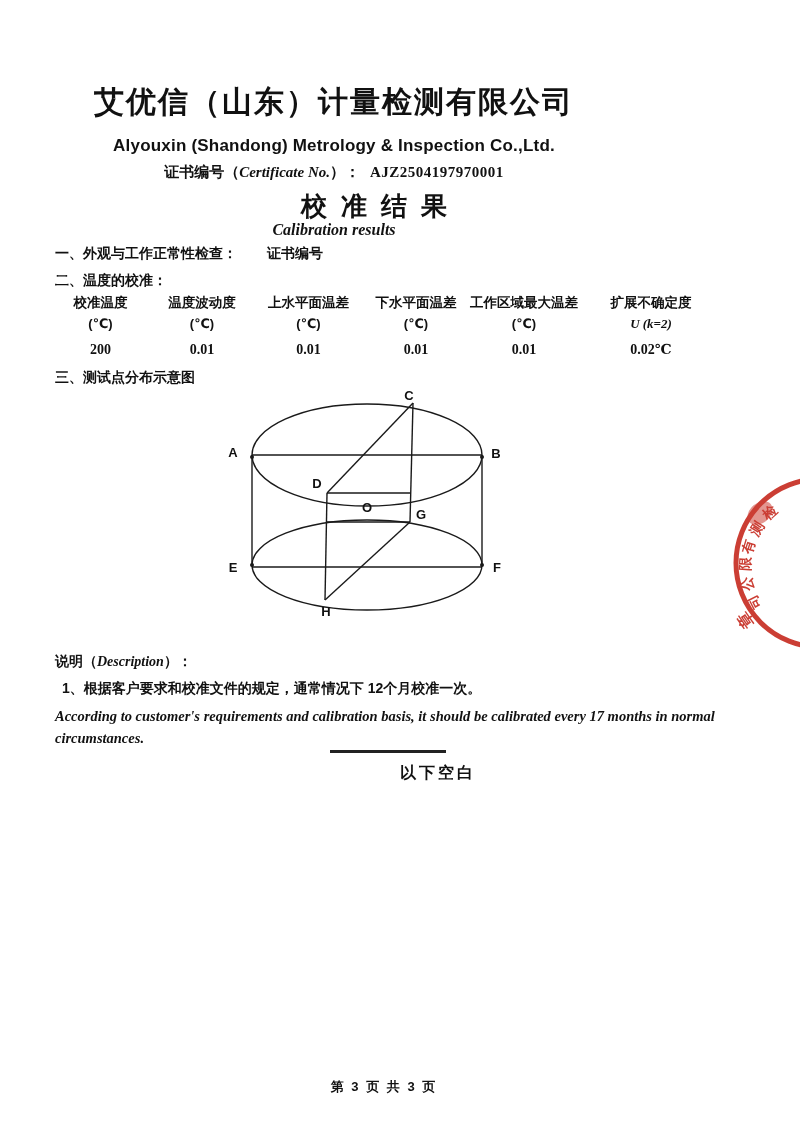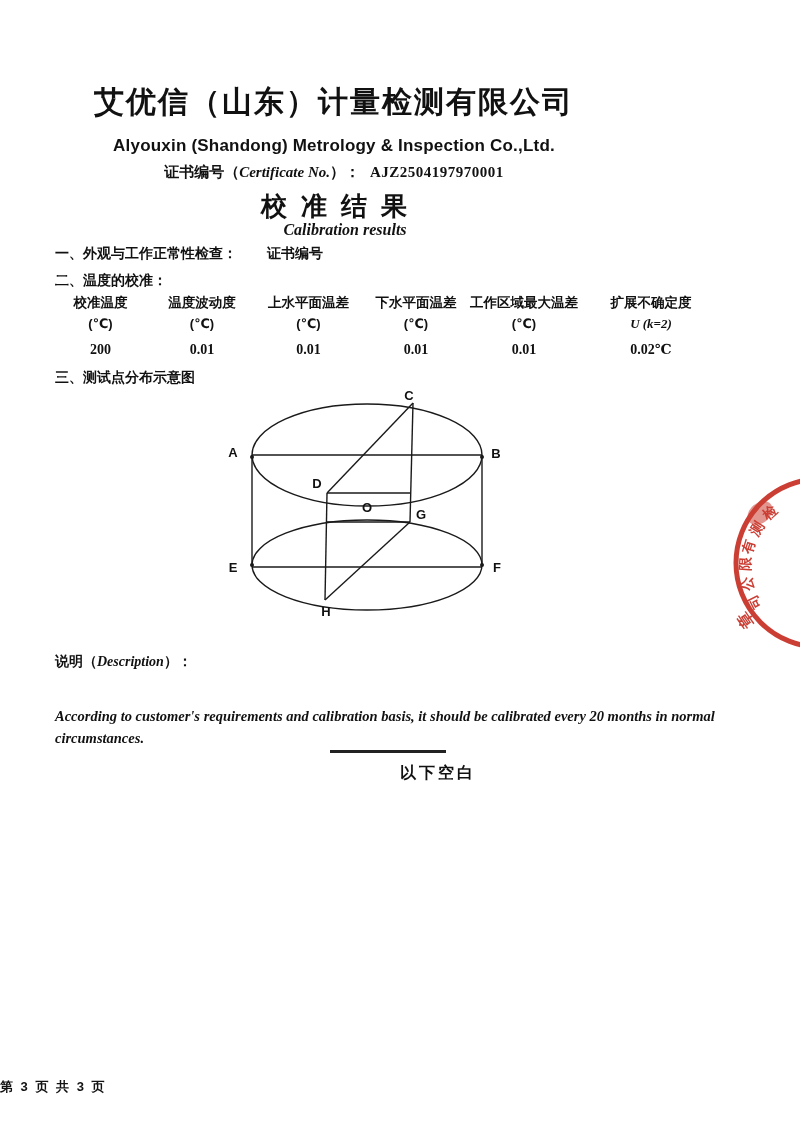--- a/index.html
+++ b/index.html
@@ -8,22 +8,22 @@
     font-family:"Liberation Sans","DejaVu Sans",sans-serif;color:#111;
   }
   .abs{position:absolute;}
   .center{left:0;width:668px;text-align:center;}
 
   .company-cn{top:82px;font-size:30px;font-weight:700;letter-spacing:2px;}
   .company-en{top:136px;font-size:17px;font-weight:700;letter-spacing:0.2px;}
   .cert-line{top:163px;font-size:15px;font-weight:700;}
   .cert-line .en{font-family:"Liberation Serif","DejaVu Serif",serif;font-style:italic;}
   .cert-line .no{font-family:"Liberation Serif","DejaVu Serif",serif;letter-spacing:0.5px;margin-left:10px;}
-  .title-cn{top:189px;font-size:26px;font-weight:700;letter-spacing:14px;text-indent:14px;}
-  .title-en{top:221px;font-size:16px;font-weight:700;font-style:italic;font-family:"Liberation Serif","DejaVu Serif",serif;padding-left:11px;}
+  .title-cn{top:189px;font-size:26px;font-weight:700;letter-spacing:14px;text-indent:14px;padding-left:40px;}
+  .title-en{top:221px;font-size:16px;font-weight:700;font-style:italic;font-family:"Liberation Serif","DejaVu Serif",serif;}
 
   .sec{left:55px;font-size:14px;font-weight:700;}
   .sec1{top:245px;}
   .sec1 .val{margin-left:30px;}
   .sec2{top:272px;}
   .sec3{top:369px;}
 
   .cal-table{top:292px;left:52px;width:672px;display:flex;align-items:center;}
   .cal-table .col{text-align:center;}
   .cal-table .th{font-size:13.5px;font-weight:700;height:21px;line-height:21px;}
@@ -40,21 +40,21 @@
   .desc-title .en{font-family:"Liberation Serif","DejaVu Serif",serif;font-style:italic;}
   .desc-line1{top:680px;left:62px;font-size:14px;font-weight:700;}
   .desc-en{top:705px;left:55px;width:668px;font-size:14.5px;font-weight:700;font-style:italic;
     font-family:"Liberation Serif","DejaVu Serif",serif;line-height:22px;}
   .hr-line{top:750px;left:330px;width:116px;height:3px;background:#222;}
   .blank-below{top:763px;left:300px;width:176px;text-align:right;font-size:16px;font-weight:700;letter-spacing:3px;}
 
   .seal{top:455px;left:698px;width:102px;height:215px;}
   .seal text{font-family:"Liberation Sans","DejaVu Sans",sans-serif;font-weight:700;}
 
-  .footer{top:1078px;left:0;width:768px;text-align:left;font-size:13px;font-weight:600;letter-spacing:2px;}
+  .footer{top:1078px;left:0;width:768px;text-align:center;font-size:13px;font-weight:600;letter-spacing:2px;}
 </style>
 </head>
 <body>
 
 <div class="page">
 
   <div class="abs center company-cn">艾优信（山东）计量检测有限公司</div>
   <div class="abs center company-en">Alyouxin (Shandong) Metrology &amp; Inspection Co.,Ltd.</div>
 
   <div class="abs center cert-line"><span>证书编号（</span><span class="en">Certificate No.</span><span>）：</span><span class="no">AJZ2504197970001</span></div>
@@ -132,21 +132,22 @@
         <text class="dlabel" x="226" y="131">G</text>
         <text class="dlabel" x="38" y="184">E</text>
         <text class="dlabel" x="302" y="184">F</text>
         <text class="dlabel" x="131" y="228">H</text>
       </g>
     </svg>
   </div>
 
   <div class="abs desc-title"><span>说明（</span><span class="en">Description</span><span>）：</span></div>
 
-  <div class="abs desc-en">According to customer's requirements and calibration basis, it should be calibrated every 20 months in normal circumstances.</div>
+  <div class="abs desc-line1">1、根据客户要求和校准文件的规定，通常情况下 12个月校准一次。</div>
+  <div class="abs desc-en">According to customer's requirements and calibration basis, it should be calibrated every 17 months in normal circumstances.</div>
 
   <div class="abs hr-line"></div>
   <div class="abs blank-below">以下空白</div>
 
   <svg class="abs seal" viewBox="0 0 102 215">
     <g opacity="0.9">
       <circle cx="122" cy="108" r="84" fill="none" stroke="#c62a1f" stroke-width="5"></circle>
       <ellipse cx="62" cy="58" rx="14" ry="10" fill="#c62a1f" opacity="0.55" transform="rotate(-40 62 58)"></ellipse>
       <g fill="#c62a1f" font-size="14" text-anchor="middle">
         <text x="75" y="61" transform="rotate(-42 75 61)">检</text>

